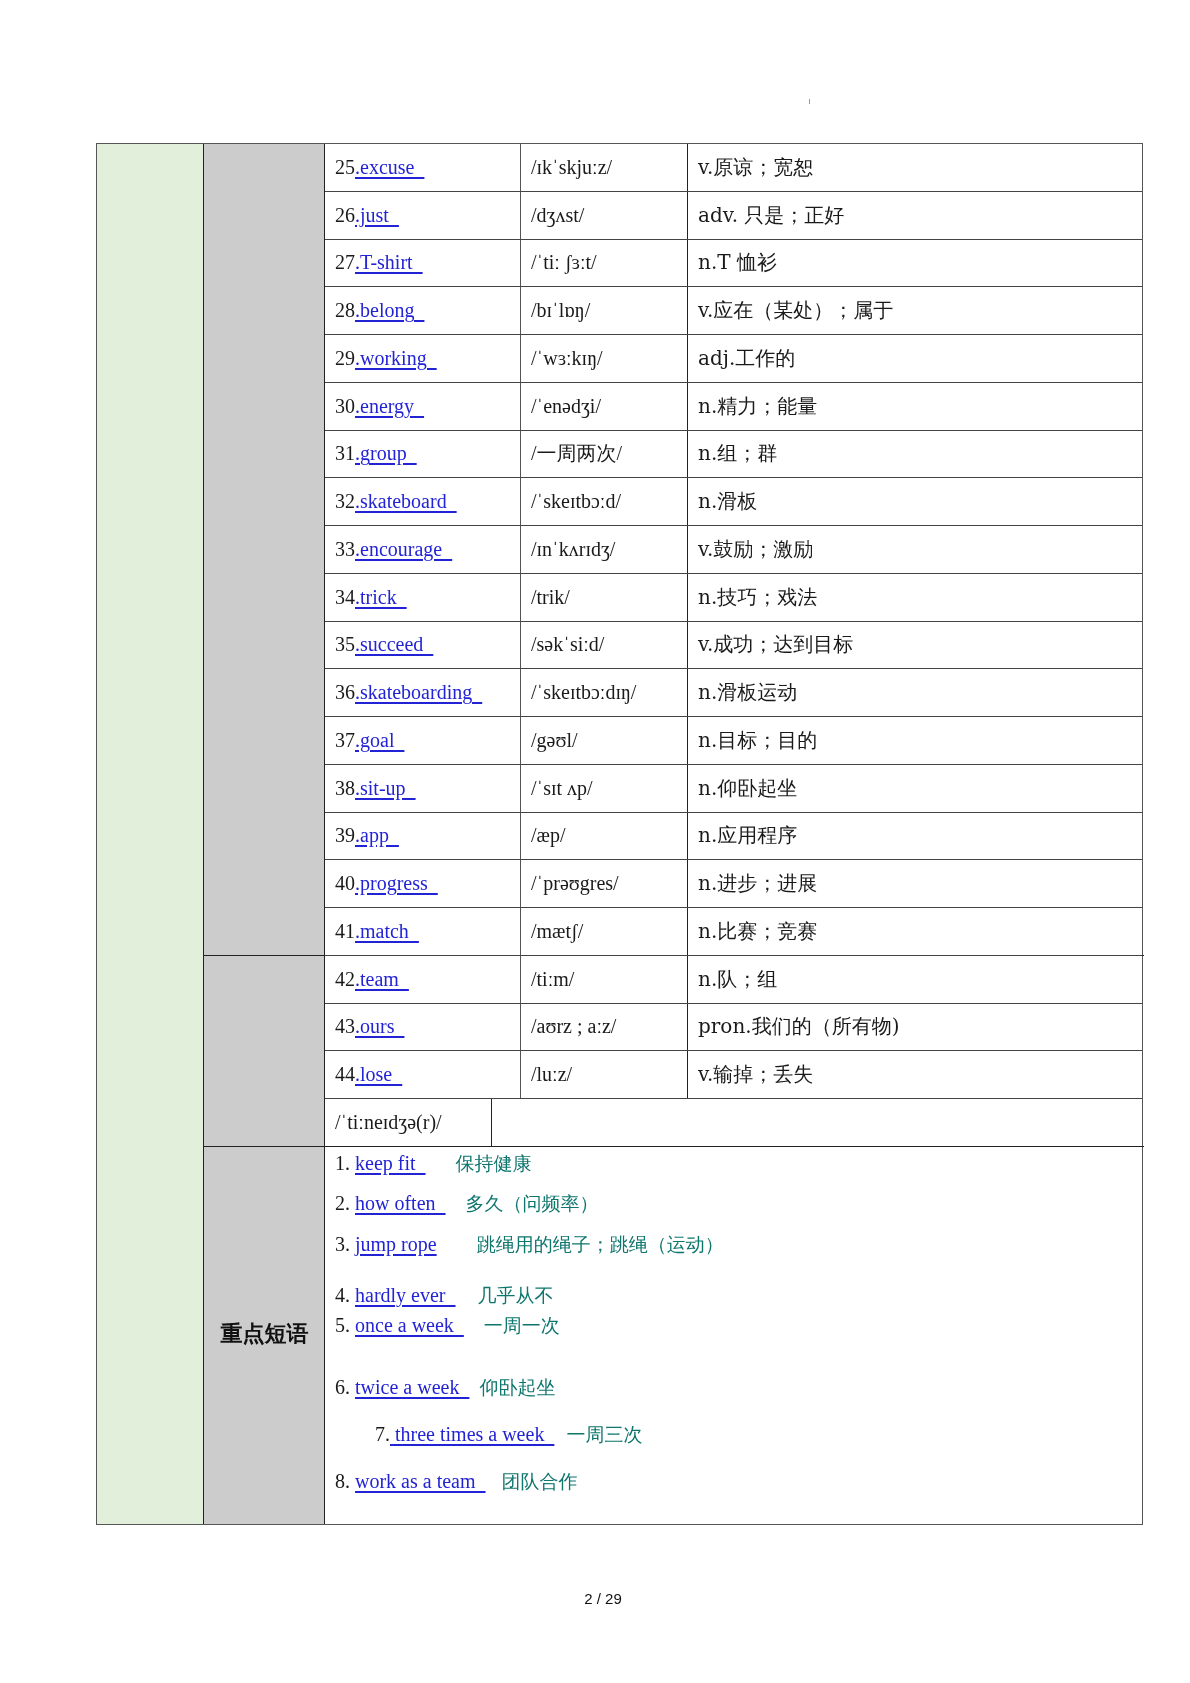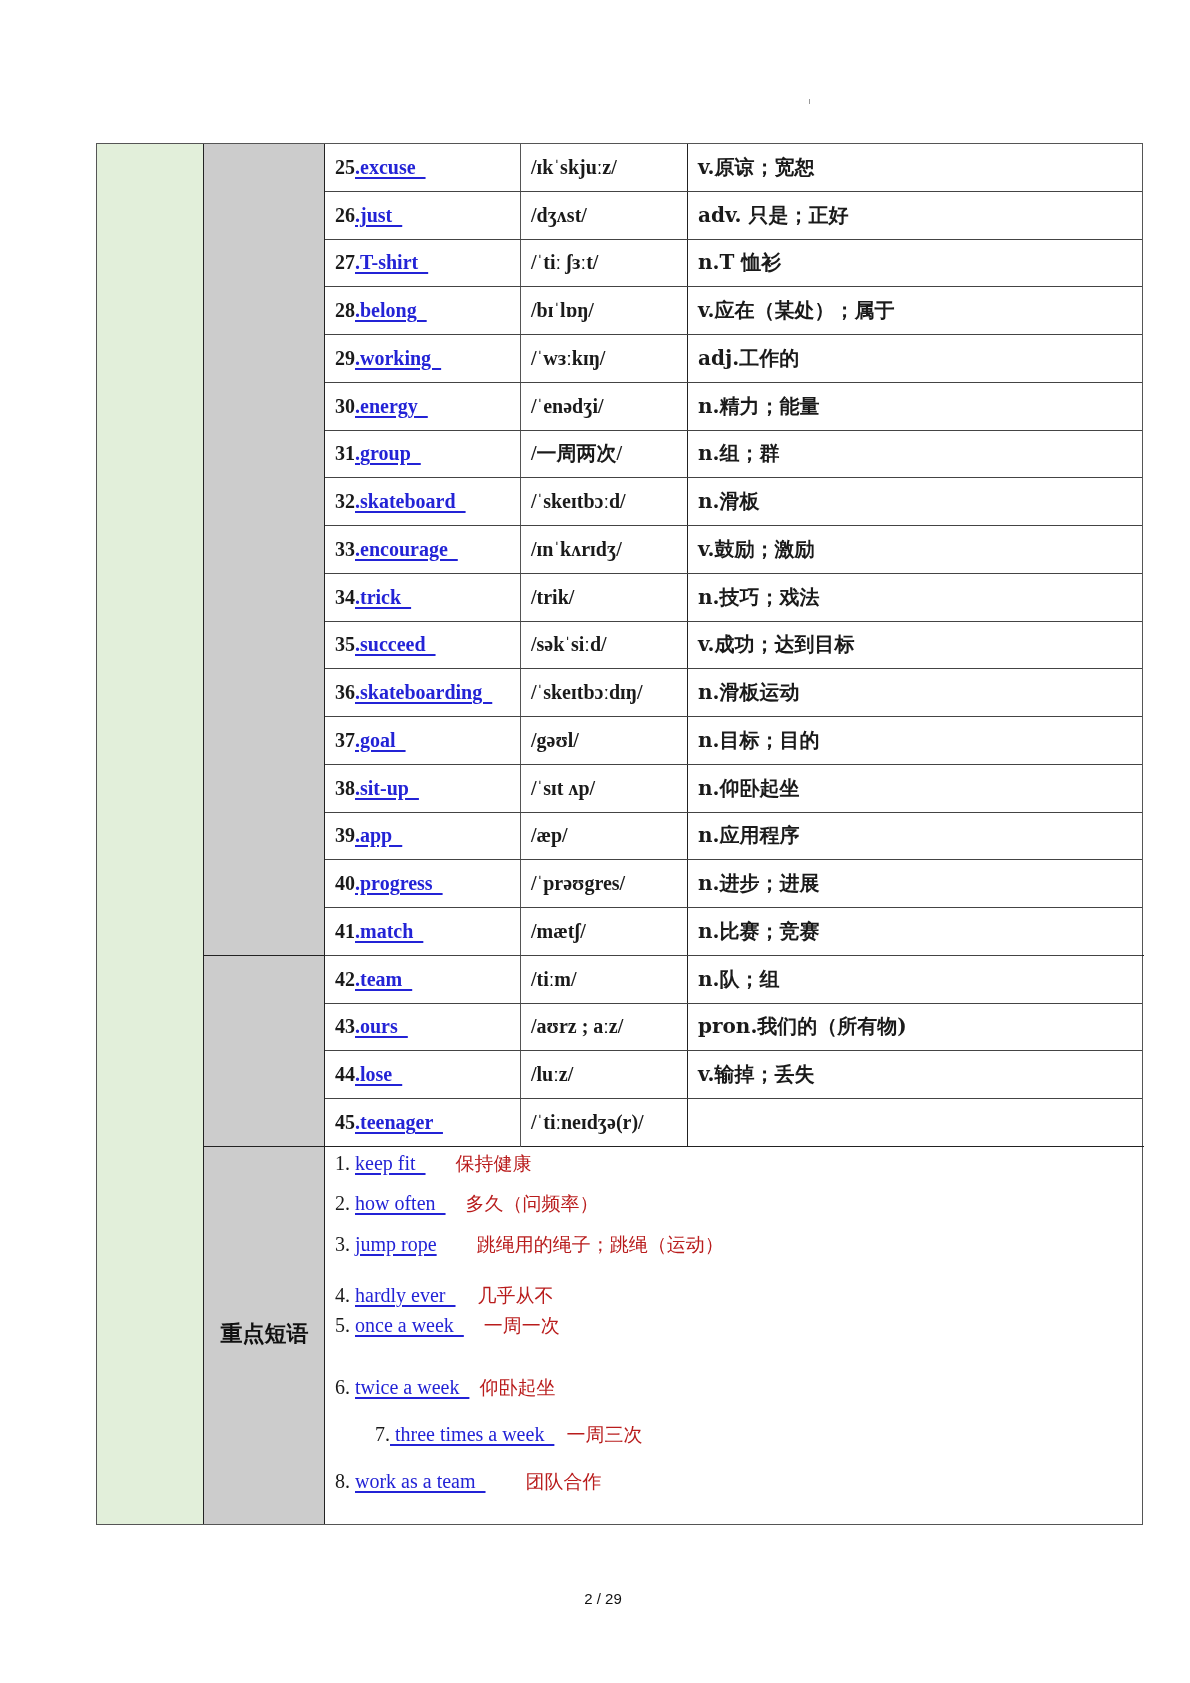--- a/index.html
+++ b/index.html
@@ -24,21 +24,21 @@
   }
   .gray-divider {
     position: absolute; left: 107px; width: 940px; height: 0;
     border-top: 1.5px solid #222;
   }
   .gray-label {
     position: absolute; left: 107px; width: 121px; text-align: center;
     font-family: "DejaVu Sans", sans-serif; font-weight: bold; font-size: 22px; color: #111;
   }
   .vocab {
-    position: absolute; left: 228px; top: 0; width: 817px; font-weight: bold;
+    position: absolute; left: 228px; top: 0; width: 817px;
   }
   .vrow {
     position: relative; height: 47.75px; box-sizing: border-box;
     border-bottom: 1.5px solid #444; display: flex;
   }
   .vrow .c {
     box-sizing: border-box; height: 100%; display: flex; align-items: center;
     padding-left: 10px; font-size: 20px; white-space: nowrap;
   }
   .c-word { width: 196px; border-right: 1.5px solid #555; }
@@ -48,21 +48,21 @@
   .link {
     color: #2323d6; text-decoration: underline; text-underline-offset: 3px;
     text-decoration-color: #2323d6;
   }
   .phrases {
     position: absolute; left: 228px; top: 1003px; width: 817px; height: 378px;
   }
   .phrase {
     position: absolute; left: 10px; font-size: 20px; white-space: nowrap;
   }
-  .phrase .zh { font-family: "DejaVu Serif", serif; font-size: 19px; color: #b91c1c; }
+  .phrase .zh { font-family: "DejaVu Serif", serif; font-size: 19px; color: #0f766e; }
   .footer {
     position: absolute; top: 1590px; left: 0; width: 1190px; text-align: center;
     font-family: "Liberation Sans", sans-serif; font-size: 15px; color: #111; margin-left: 8px;
   }
 </style>
 </head>
 <body>
 
 <div class="tick-mark"></div>
 
@@ -230,33 +230,29 @@
       </div>
       <div class="vrow">
         <div class="c c-word">
           <span class="num">44</span>
           <span class="link" style="white-space:pre">.lose  </span>
         </div>
         <div class="c c-phon">/luːz/</div>
         <div class="c c-mean">v.输掉；丢失</div>
       </div>
       <div class="vrow" style="border-bottom: none;">
-        <div class="c c-word">
-          <span class="num">45</span>
-          <span class="link" style="white-space:pre">.teenager  </span>
-        </div>
         <div class="c c-phon">/ˈtiːneɪdʒə(r)/</div>
       </div>
     </div>
 
   <div class="phrases" id="phrases">
       <div class="phrase" style="top: 4px;"><span class="num" style="white-space:pre">1. </span><span class="link" style="white-space:pre">keep fit  </span><span class="zh" style="margin-left:30px">保持健康</span></div>
       <div class="phrase" style="top: 44px;"><span class="num" style="white-space:pre">2. </span><span class="link" style="white-space:pre">how often  </span><span class="zh" style="margin-left:20px">多久（问频率）</span></div>
       <div class="phrase" style="top: 85px;"><span class="num" style="white-space:pre">3. </span><span class="link" style="white-space:pre">jump rope</span><span class="zh" style="margin-left:40px">跳绳用的绳子；跳绳（运动）</span></div>
       <div class="phrase" style="top: 136px;"><span class="num" style="white-space:pre">4. </span><span class="link" style="white-space:pre">hardly ever  </span><span class="zh" style="margin-left:22px">几乎从不</span></div>
       <div class="phrase" style="top: 166px;"><span class="num" style="white-space:pre">5. </span><span class="link" style="white-space:pre">once a week  </span><span class="zh" style="margin-left:20px">一周一次</span></div>
       <div class="phrase" style="top: 228px;"><span class="num" style="white-space:pre">6. </span><span class="link" style="white-space:pre">twice a week  </span><span class="zh" style="margin-left:10px">仰卧起坐</span></div>
       <div class="phrase" style="top: 275px; margin-left: 40px;"><span class="num" style="white-space:pre">7.</span><span class="link" style="white-space:pre"> three times a week  </span><span class="zh" style="margin-left:12px">一周三次</span></div>
-      <div class="phrase" style="top: 322px;"><span class="num" style="white-space:pre">8. </span><span class="link" style="white-space:pre">work as a team  </span><span class="zh" style="margin-left:40px">团队合作</span></div>
+      <div class="phrase" style="top: 322px;"><span class="num" style="white-space:pre">8. </span><span class="link" style="white-space:pre">work as a team  </span><span class="zh" style="margin-left:16px">团队合作</span></div>
     </div>
 </div>
 
 <div class="footer">2 / 29</div>
 
 </body></html>

